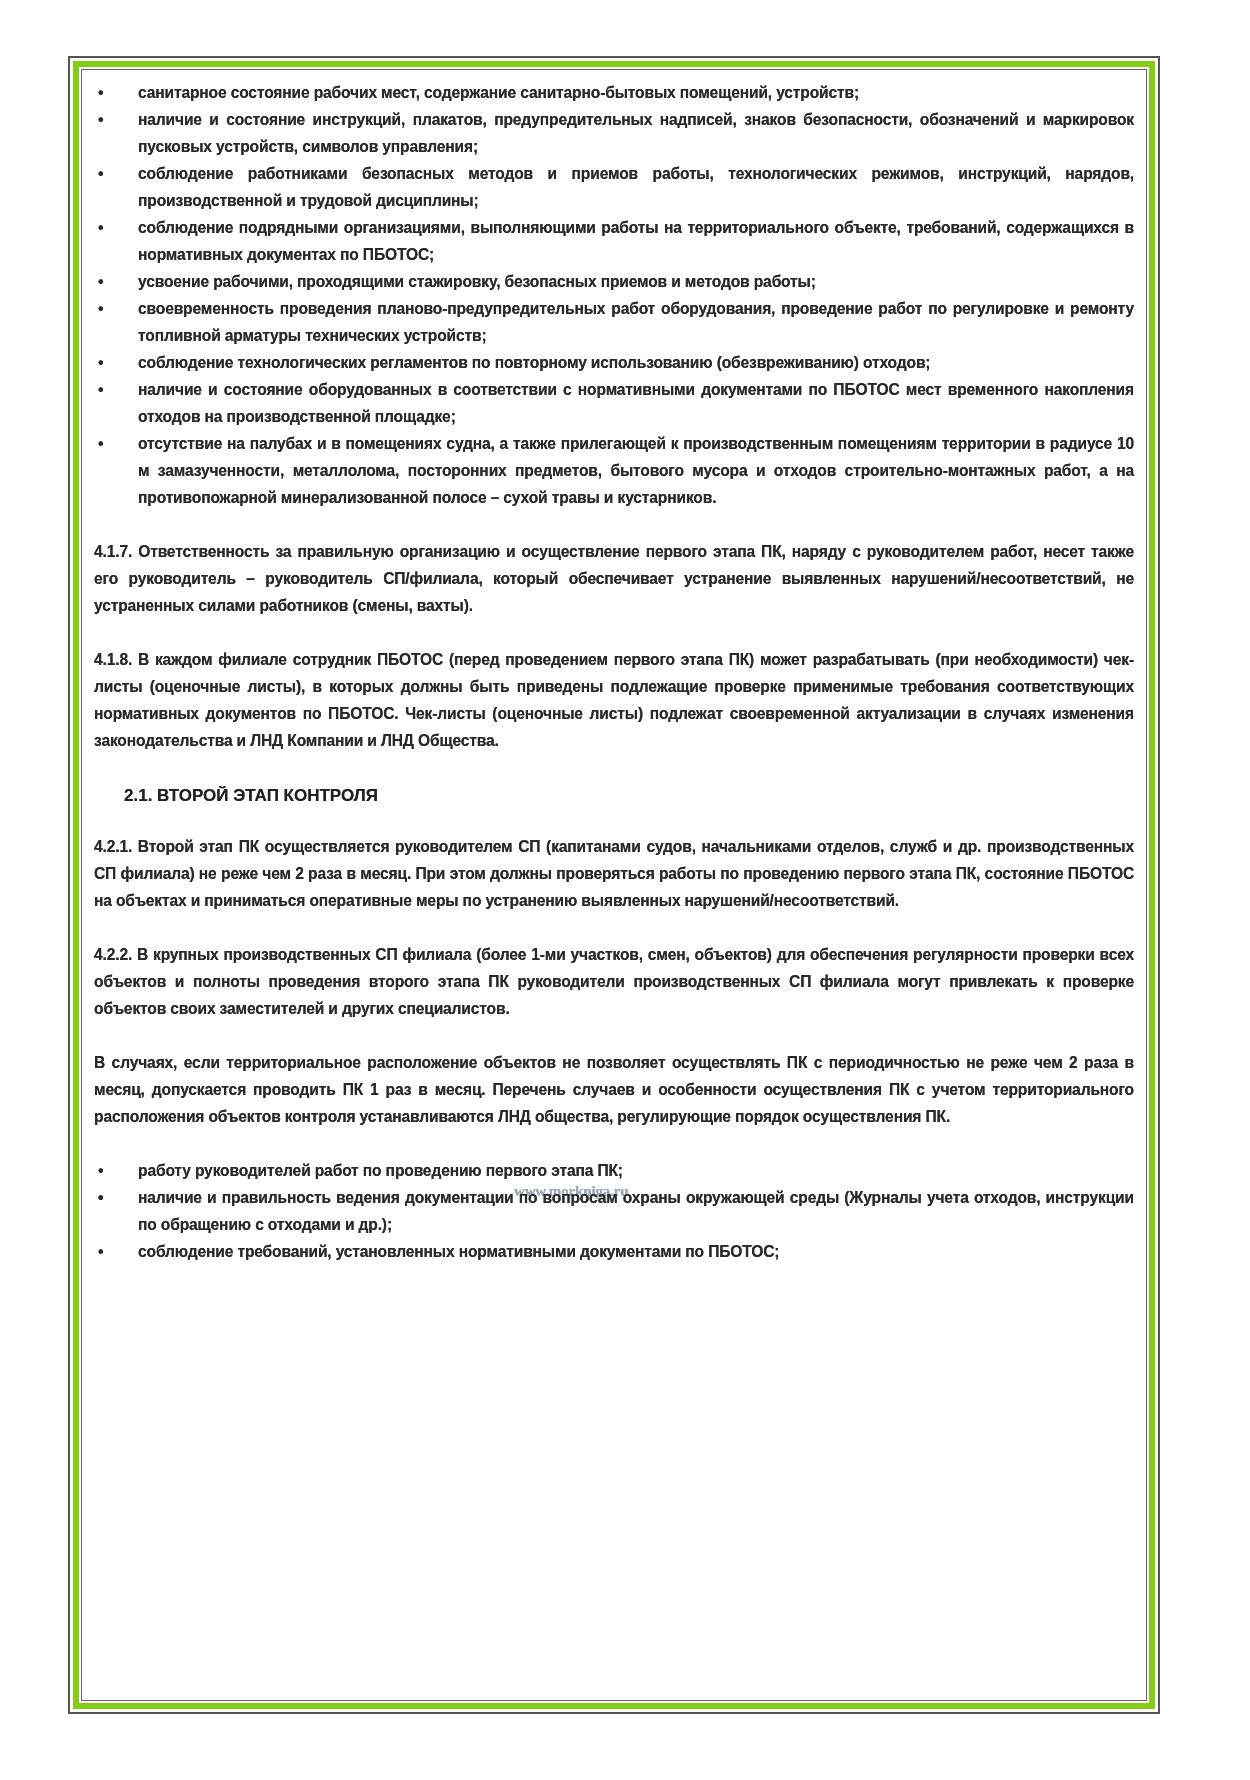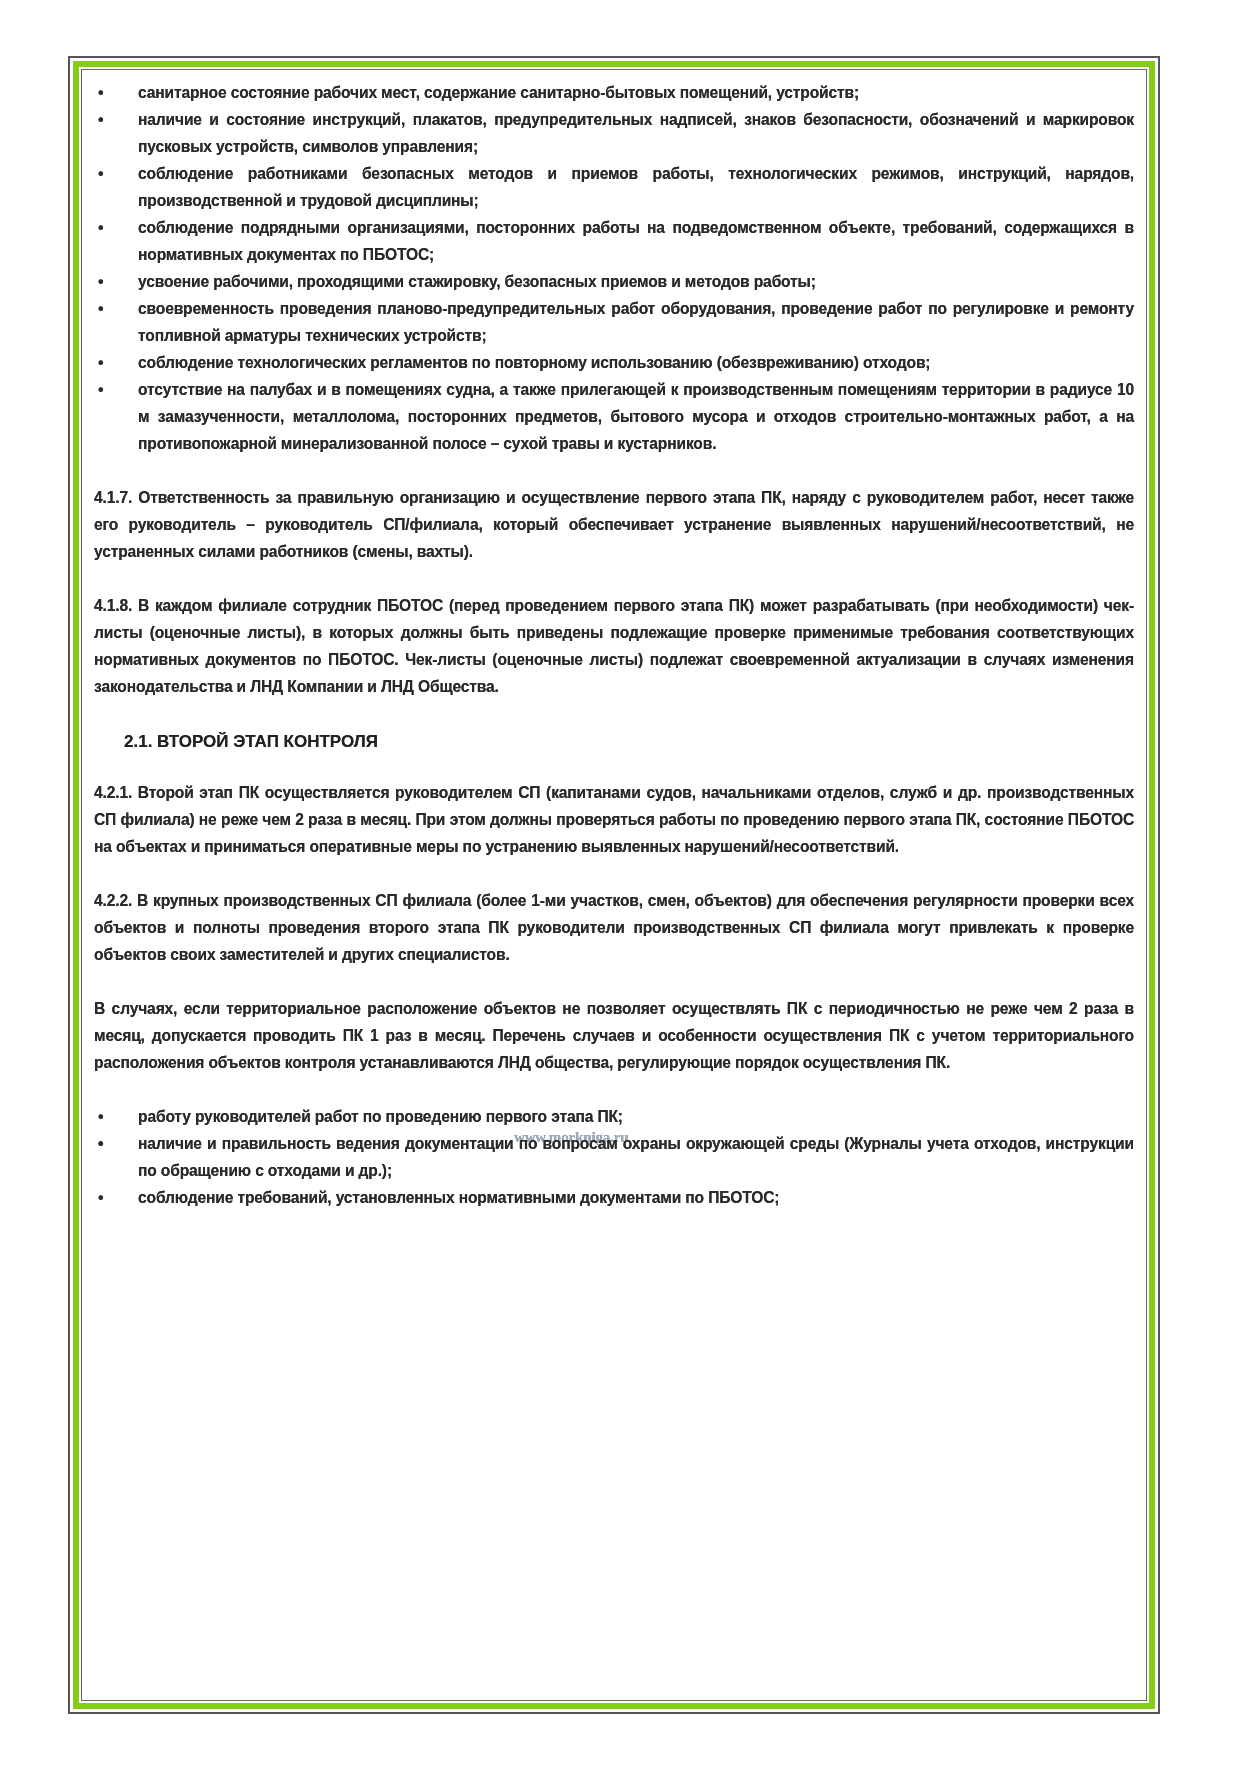--- a/index.html
+++ b/index.html
@@ -97,24 +97,25 @@
 <body>
 
 <div class="frame-outer">
   <div class="frame-mid">
     <div class="frame-inner page">
 
       <ul class="bullets">
         <li>санитарное состояние рабочих мест, содержание санитарно-бытовых помещений, устройств;</li>
         <li>наличие и состояние инструкций, плакатов, предупредительных надписей, знаков безопасности, обозначений и маркировок пусковых устройств, символов управления;</li>
         <li>соблюдение работниками безопасных методов и приемов работы, технологических режимов, инструкций, нарядов, производственной и трудовой дисциплины;</li>
-        <li>соблюдение подрядными организациями, посторонних работы на подведомственном объекте, требований, содержащихся в нормативных документах по ПБОТОС;</li>
+        <li>соблюдение подрядными организациями, выполняющими работы на территориального объекте, требований, содержащихся в нормативных документах по ПБОТОС;</li>
         <li>усвоение рабочими, проходящими стажировку, безопасных приемов и методов работы;</li>
         <li>своевременность проведения планово-предупредительных работ оборудования, проведение работ по регулировке и ремонту топливной арматуры технических устройств;</li>
         <li>соблюдение технологических регламентов по повторному использованию (обезвреживанию) отходов;</li>
+        <li>наличие и состояние оборудованных в соответствии с нормативными документами по ПБОТОС мест временного накопления отходов на производственной площадке;</li>
         <li>отсутствие на палубах и в помещениях судна, а также прилегающей к производственным помещениям территории в радиусе 10 м замазученности, металлолома, посторонних предметов, бытового мусора и отходов строительно-монтажных работ, а на противопожарной минерализованной полосе – сухой травы и кустарников.</li>
       </ul>
 
       <div class="gap-lg"></div>
       <p class="para">4.1.7.  Ответственность за правильную организацию и осуществление первого этапа ПК, наряду с руководителем работ, несет также его руководитель – руководитель СП/филиала, который обеспечивает устранение выявленных нарушений/несоответствий, не устраненных силами работников (смены, вахты).</p>
 
       <div class="gap-lg"></div>
       <p class="para">4.1.8. В каждом филиале сотрудник ПБОТОС (перед проведением первого этапа ПК) может разрабатывать (при необходимости) чек-листы (оценочные листы), в которых должны быть приведены подлежащие проверке применимые требования соответствующих нормативных документов по ПБОТОС. Чек-листы (оценочные листы) подлежат своевременной актуализации в случаях изменения законодательства и ЛНД Компании и ЛНД Общества.</p>
 
       <div class="gap-lg"></div>

